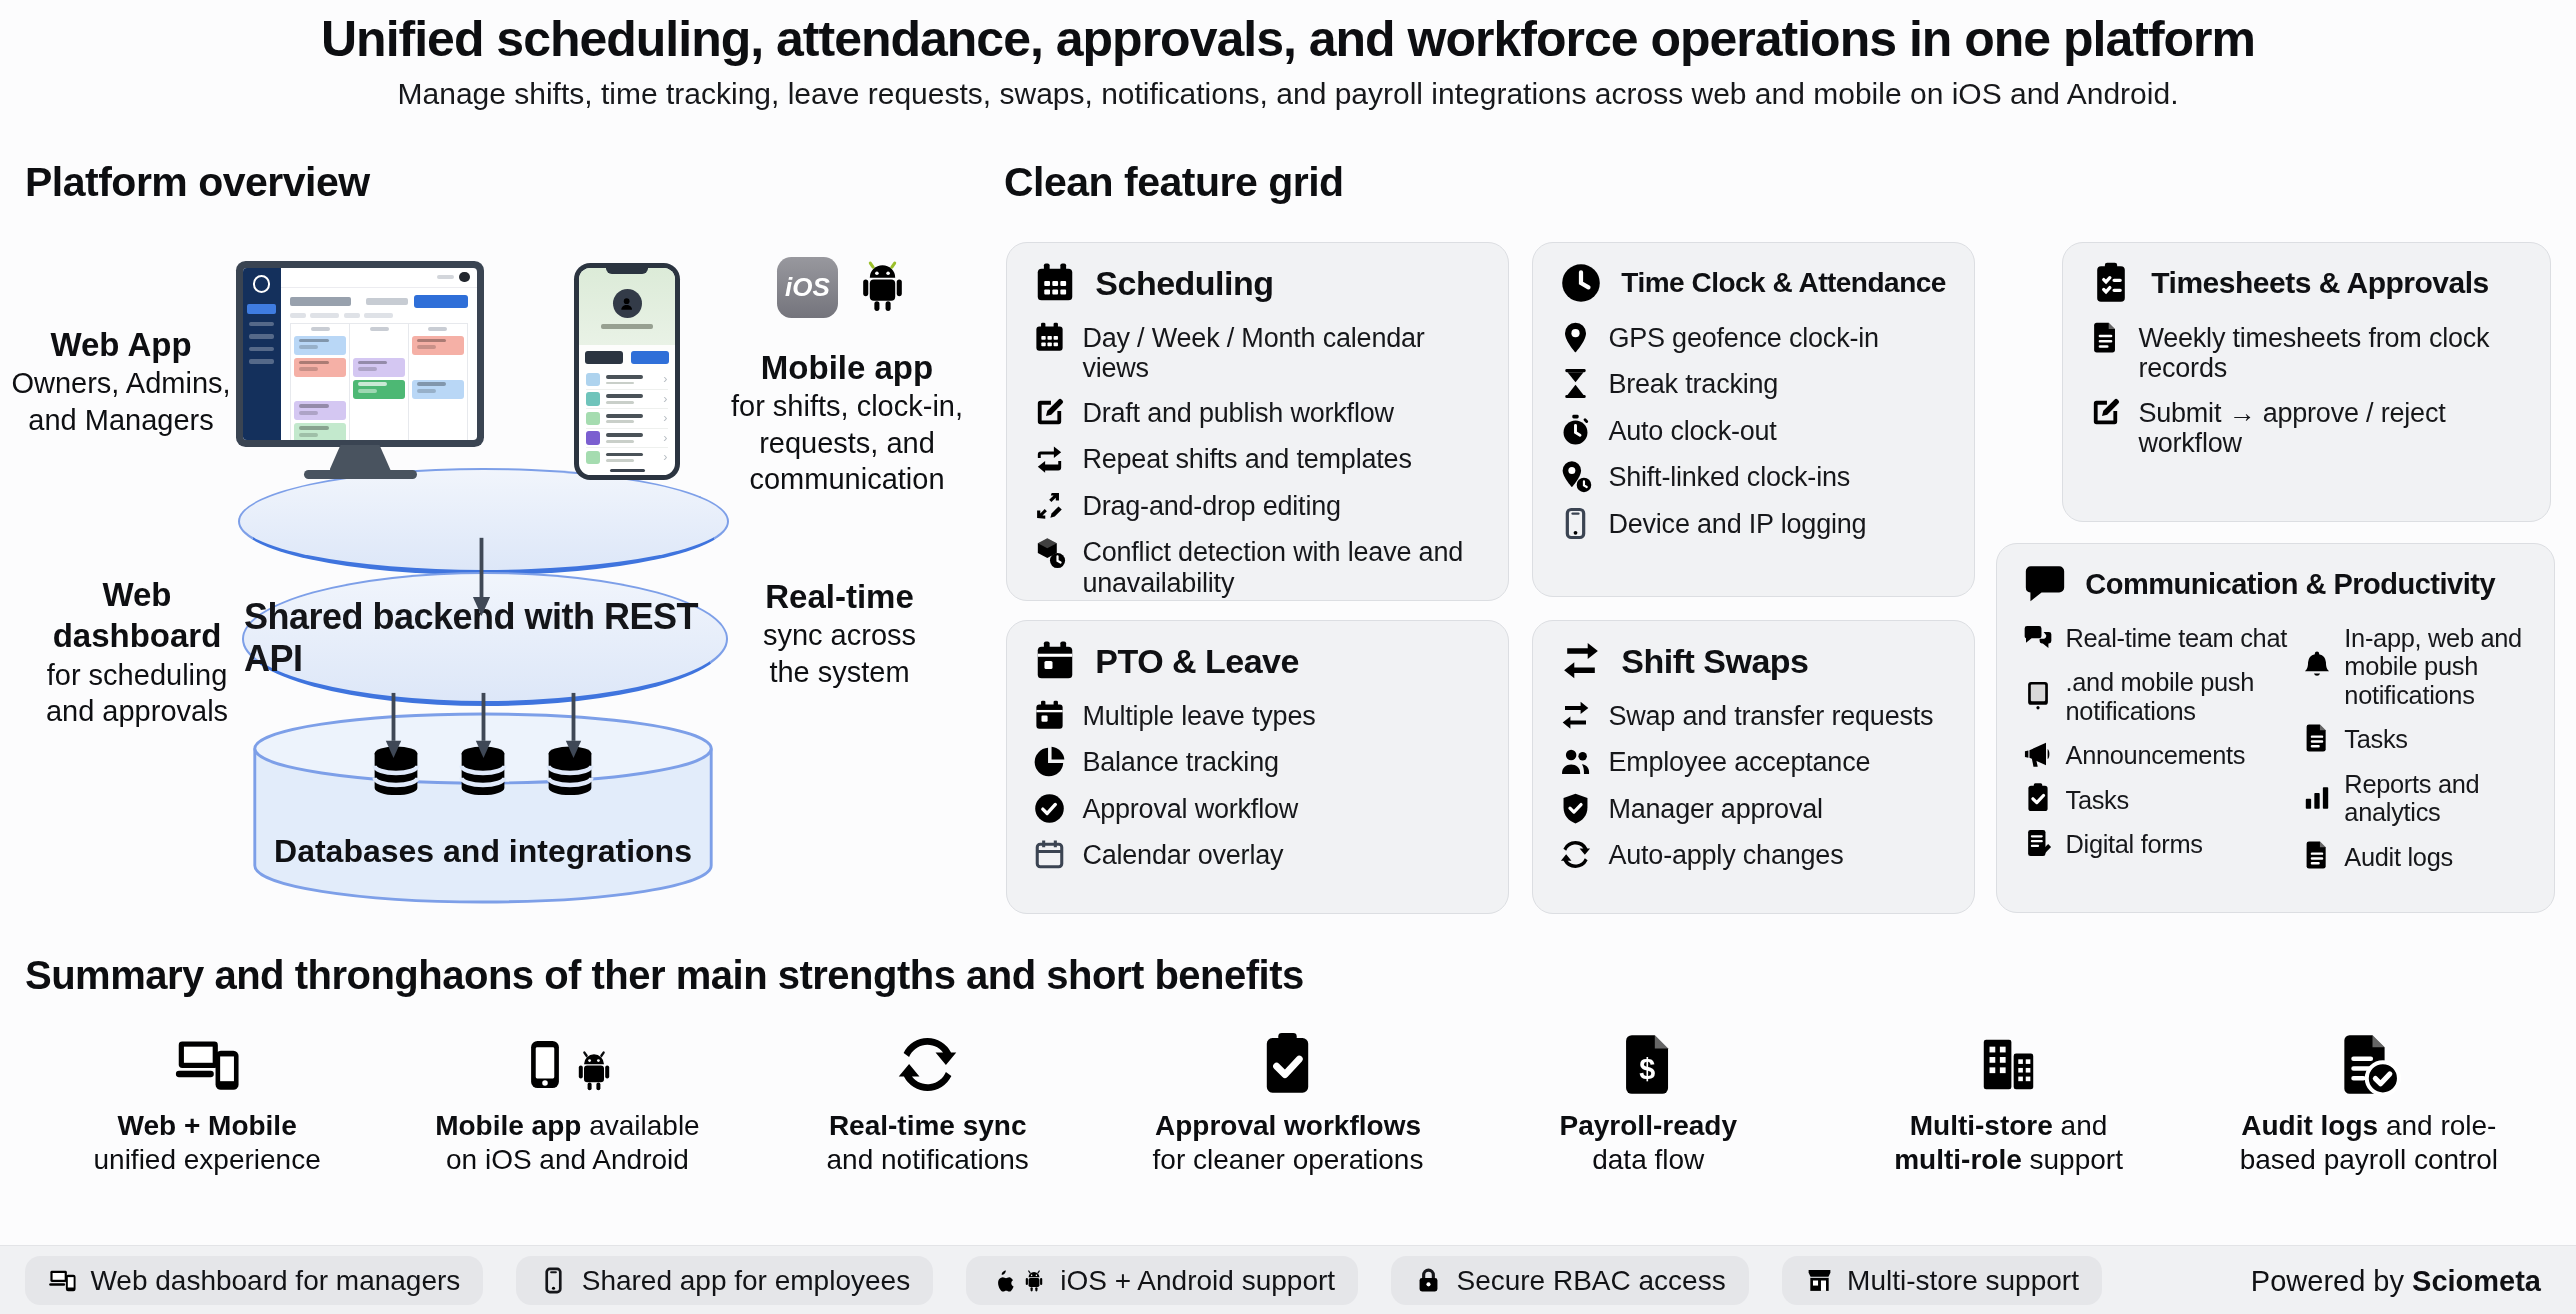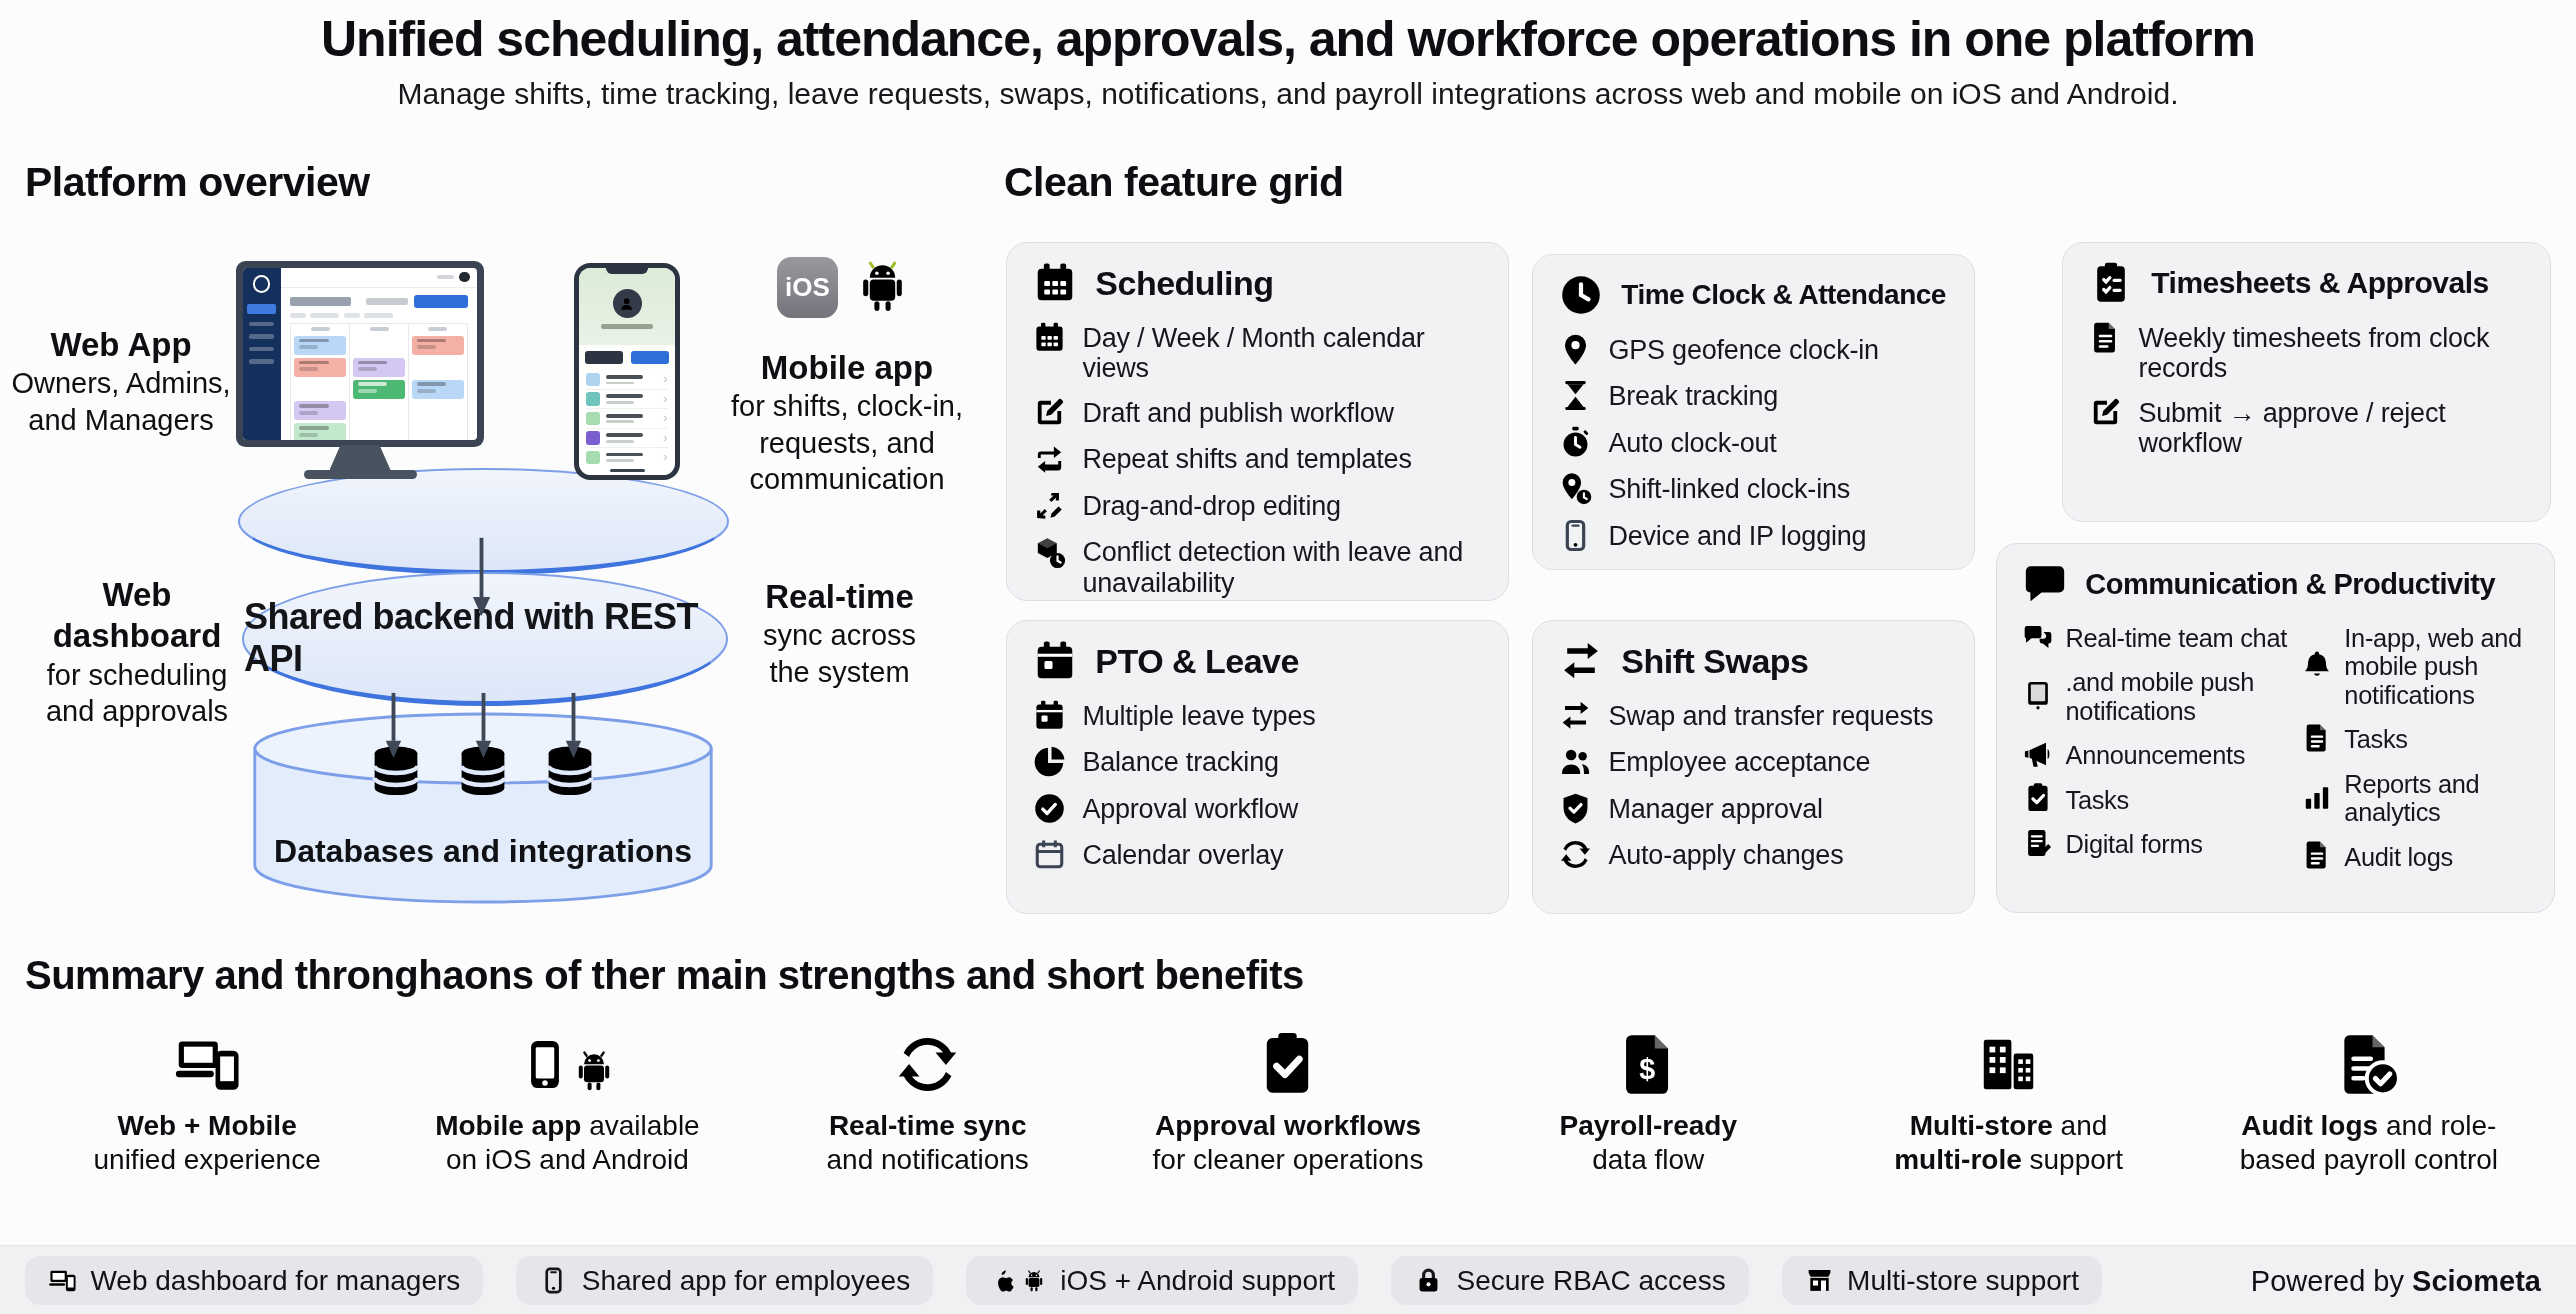--- a/index.html
+++ b/index.html
@@ -74,34 +74,34 @@
   .prow{flex:1;display:flex;align-items:center;gap:5.8px;border-top:1px solid #eef0ee;}
   .prow:first-child{border-top:none;}
   .psq{width:13.4px;height:13.4px;border-radius:2.9px;flex:none;}
   .ptxt{flex:1;}
   .pt1{width:72%;height:3.8px;background:#4a5258;border-radius:1.9px;margin-bottom:2.9px;}
   .pt2{width:55%;height:2.9px;background:#c9cfc9;border-radius:1.9px;}
   .pchev{color:#b6bcc2;font-size:12.5px;line-height:1;}
   .phome{height:8.6px;display:flex;align-items:center;justify-content:center;flex:none;}
   .phome i{display:block;width:35px;height:2.9px;background:#3a424d;border-radius:1.9px;}
   
-  #ios-badge{left:777px;top:257px;width:61px;height:61px;border-radius:14.4px;background:linear-gradient(180deg,#98989e,#74747c);color:#fff;font-size:26px;font-weight:600;display:flex;align-items:center;justify-content:center;}
+  #ios-badge{left:777px;top:257px;width:61px;height:61px;border-radius:14.4px;background:linear-gradient(180deg,#98989e,#74747c);color:#fff;font-size:26px;font-weight:600;display:flex;align-items:center;justify-content:center;font-style:italic;}
   #android-badge{left:852px;top:251px;width:61px;height:71px;color:#9cc02c;}
   #android-badge svg{width:61px;height:71px;}
   
   .card{position:absolute;background:#f1f2f4;border:1.9px solid #dcdee2;border-radius:21px;padding:17.3px 25px;box-sizing:border-box;}
   .chead{display:flex;align-items:center;gap:17.3px;margin-bottom:13.4px;}
   .chead svg{width:46px;height:46px;color:#333c4a;flex:none;}
   .ctitle{font-weight:700;color:#0f1013;letter-spacing:-0.5px;font-size:34px;}
   .item{display:flex;gap:15.4px;margin-bottom:11.5px;align-items:flex-start;}
   .item svg{width:35px;height:35px;color:#3b4452;flex:none;}
   .itxt{font-size:27px;font-weight:500;color:#16171a;line-height:1.13;padding-top:2.9px;letter-spacing:-0.2px;}
   #card-scheduling{left:1006px;top:242px;width:503px;height:359px;}
   #card-pto{left:1006px;top:620px;width:503px;height:294px;}
-  #card-timeclock{left:1532px;top:242px;width:443px;height:316px;margin-top:12px;}
+  #card-timeclock{left:1532px;top:242px;width:443px;height:355px;}
   #card-timeclock .ctitle{font-size:28px;}
   #card-swaps{left:1532px;top:620px;width:443px;height:294px;}
   #card-timesheets{left:2062px;top:242px;width:489px;height:280px;}
   #card-timesheets .ctitle{font-size:30px;}
   #card-comm{left:1996px;top:543px;width:559px;height:370px;}
   #card-comm .ctitle{font-size:29px;}
   #card-comm .cols{display:flex;}
   #card-comm .colL{width:55%;}
   #card-comm .colR{width:45%;}
   #card-comm .item{gap:11.5px;margin-bottom:12.5px;align-items:center;}

